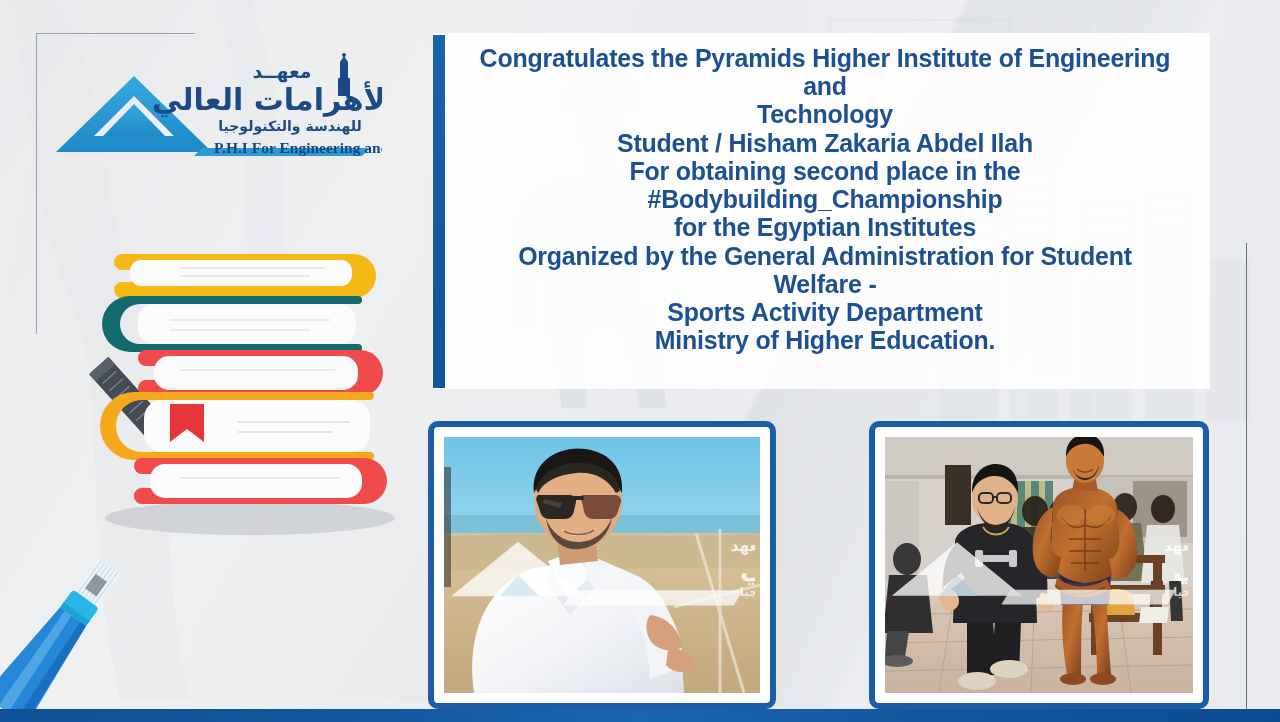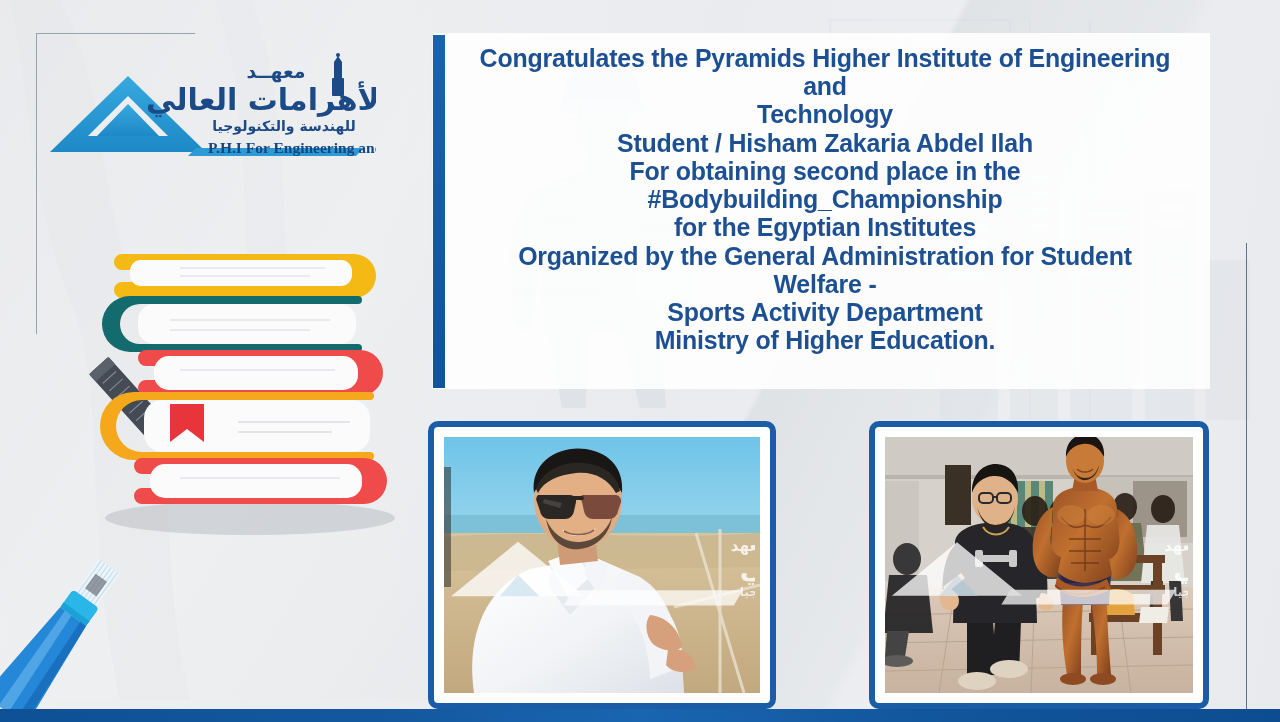--- a/index.html
+++ b/index.html
@@ -43,21 +43,21 @@
     position:absolute;left:1246px;top:243px;width:1.4px;height:468px;background:#4a5a77;opacity:.85;
   }
 
   
   .bottom-bar{
     position:absolute;left:0;bottom:0;width:1280px;height:13px;
     background:linear-gradient(90deg,#0e5096 0%,#13589f 30%,#1a65b0 50%,#12569d 72%,#0d4c90 100%);
   }
 
   
-  .logo{position:absolute;left:46px;top:52px;width:330px;height:105px;}
+  .logo{position:absolute;left:52px;top:52px;width:330px;height:105px;}
   .logo svg{display:block;}
 
   
   .books{position:absolute;left:60px;top:240px;width:380px;height:300px;}
 
   
   .pen{position:absolute;left:-6px;top:556px;width:130px;height:160px;}
 
   
   .panel{

